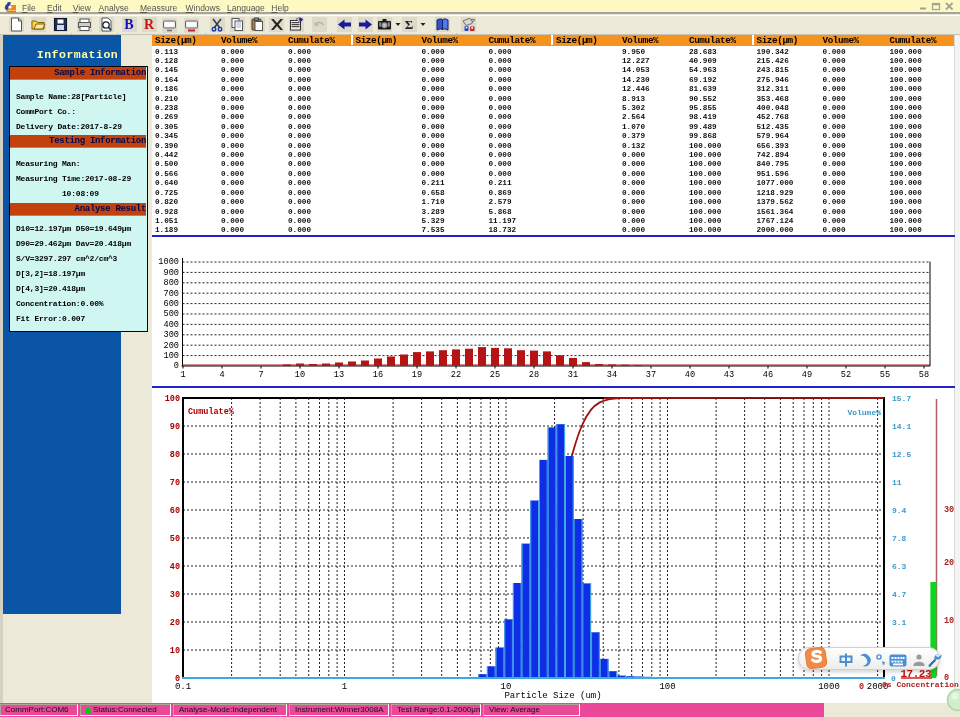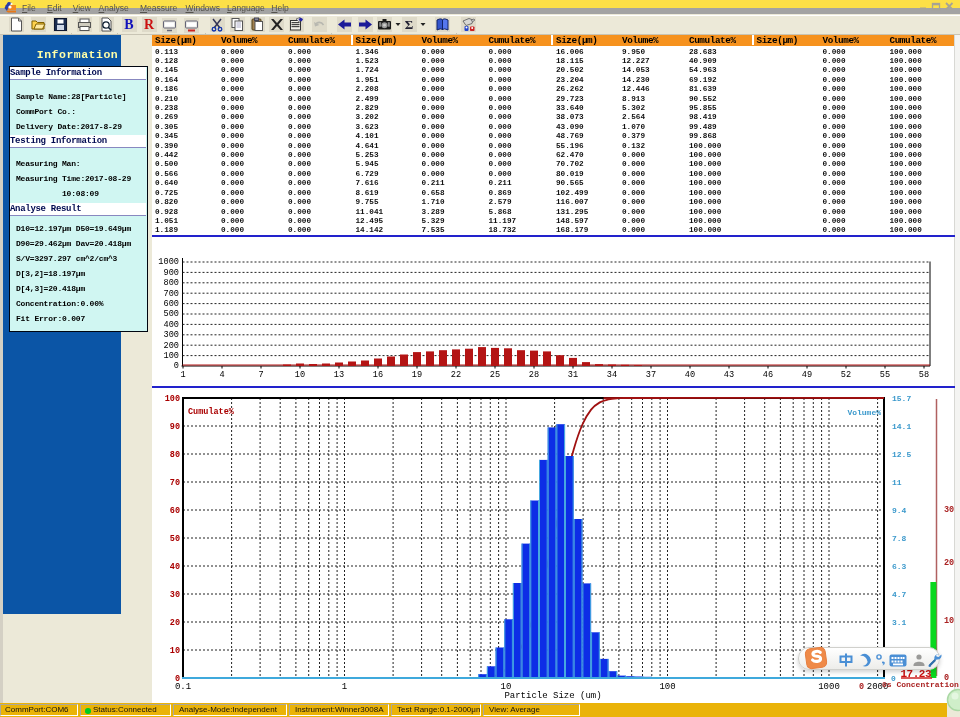--- a/index.html
+++ b/index.html
@@ -1,38 +1,38 @@
 <!DOCTYPE html>
 <html><head><meta charset="utf-8"><style>
 * { margin:0; padding:0; box-sizing:border-box; }
 html,body { width:960px; height:717px; overflow:hidden; background:#ece9d8; font-family:"Liberation Mono",monospace; }
-#menubar { position:absolute; left:0; top:0; width:960px; height:14px; background:#fde047; border-bottom:6px solid #a3a3a3; }
+#menubar { position:absolute; left:0; top:0; width:960px; height:14px; background:#fef9c3; border-bottom:2px solid #a3a3a3; }
 .mi { position:absolute; top:2.5px; font-family:"Liberation Sans",sans-serif; font-size:8.5px; color:#55534e; }
 #winbtnsvg { position:absolute; }
 #toolbar { position:absolute; left:0; top:15px; width:960px; height:20px; background:#ece9d8; border-bottom:1px solid #c8c4b4; border-top:1px solid #fff; }
 #lborder { position:absolute; left:0; top:35px; width:3px; height:668px; background:#d4d0c4; }
 #panel { position:absolute; left:3px; top:35px; width:118px; height:579px; background:#0b55a6; }
 #ptitle { position:absolute; left:0; top:13px; width:149px; text-align:center; color:#ffffa8; font-weight:bold; font-size:11.5px; letter-spacing:0.5px; }
 #ibox { position:absolute; left:6px; top:31px; width:139px; height:266px; background:#d0f6f2; border:1.5px solid #000510; }
-.ph { position:absolute; left:0px; width:136px; height:13px; background:#ffffff; border-bottom:1px solid #8888c0; color:#000a50; font-weight:bold; font-size:9px; text-align:left; line-height:13px; letter-spacing:-0.3px; }
+.ph { position:absolute; left:0px; width:136px; height:13px; background:#c2410c; border-bottom:1px solid #8888c0; color:#000a50; font-weight:bold; font-size:9px; text-align:right; line-height:13px; letter-spacing:-0.3px; }
 .il { position:absolute; font-size:8px; font-weight:bold; color:#000; letter-spacing:-0.2px; white-space:pre; }
 #content { position:absolute; left:152px; top:35px; width:802px; height:668px; background:#fff; }
 #thead { position:absolute; left:152px; top:35px; width:802px; height:10.5px; background:#f6921e; }
 .th { position:absolute; top:0.5px; font-size:9.3px; font-weight:bold; color:#000; line-height:10px; letter-spacing:-0.4px; }
 .tc { position:absolute; top:47.6px; font-size:7.7px; font-weight:bold; color:#111; line-height:9.4px; white-space:pre; }
 .bl { position:absolute; left:152px; width:803px; height:2px; background:#2222cc; }
 .mt { font-size:8.6px; font-family:"Liberation Mono",monospace; fill:#000; }
 .bred { font-size:8.5px; font-family:"Liberation Mono",monospace; fill:#aa0000; font-weight:bold; }
 .bblu { font-size:8px; font-family:"Liberation Mono",monospace; fill:#3b99cc; font-weight:bold; }
 .bblk { font-size:9px; font-family:"Liberation Mono",monospace; fill:#000; }
 .bcon2 { font-size:8px; font-family:"Liberation Mono",monospace; fill:#aa2222; font-weight:bold; }
 .bcon { font-size:8.5px; font-family:"Liberation Mono",monospace; fill:#aa2222; font-weight:bold; }
 .b17 { font-size:11px; letter-spacing:-0.5px; font-family:"Liberation Mono",monospace; fill:#cc1111; font-weight:bold; }
 #ime { position:absolute; left:798px; top:647px; width:142px; height:23px; background:linear-gradient(#ffffff,#ededea); border:1px solid #d0d0cc; border-radius:11px; box-shadow:0 2px 4px rgba(0,0,0,0.18); }
-#statusbar { position:absolute; left:0; top:703px; width:947px; height:14px; background:#eab308; font-family:"Liberation Sans",sans-serif; }
+#statusbar { position:absolute; left:0; top:703px; width:824px; height:14px; background:#ec4899; font-family:"Liberation Sans",sans-serif; }
 .sc { position:absolute; top:1px; height:12px; border:1px solid; border-color:#aca899 #fff #fff #aca899; font-size:8px; color:#111; line-height:10.5px; white-space:nowrap; overflow:hidden; }
 #dot { position:absolute; left:4px; top:3px; width:5.5px; height:5.5px; border-radius:50%; background:#00cc22; }
 #rstrip { position:absolute; left:954px; top:35px; width:6px; height:668px; background:#f4f4f2; border-left:1px solid #d8d8d4; }
 </style></head><body>
 <div id="menubar">
 <svg style="position:absolute;left:3px;top:0.5px" width="14" height="13" viewBox="0 0 14 13">
       <path d="M2 4h11v5.5H4z" fill="#f08820"></path>
       <path d="M3 10h10v1.5H5z" fill="#e87818"></path>
       <path d="M6 1c-2 1-3 3-4.5 6L4 10c1-3 2-5 3.5-6.5L9 2z" fill="#2a3fa8"></path>
       <circle cx="7" cy="6" r="1.6" fill="#fff"></circle>
@@ -233,26 +233,25 @@
 <span class="th" style="left:670.5px">Volume%</span>
 <span class="th" style="left:737.5px">Cumulate%</span>
 <span style="position:absolute;left:198.5px;top:0;width:2px;height:10px;background:#fff"></span>
 <span style="position:absolute;left:399.0px;top:0;width:2px;height:10px;background:#fff"></span>
 <span style="position:absolute;left:599.5px;top:0;width:2px;height:10px;background:#fff"></span>
   </div>
 <div style="position:absolute;left:152px;top:0px;width:802px;height:240px;pointer-events:none">
     <div class="tc" style="left:3.0px">0.113<br>0.128<br>0.145<br>0.164<br>0.186<br>0.210<br>0.238<br>0.269<br>0.305<br>0.345<br>0.390<br>0.442<br>0.500<br>0.566<br>0.640<br>0.725<br>0.820<br>0.928<br>1.051<br>1.189</div>
 <div class="tc" style="left:69.0px">0.000<br>0.000<br>0.000<br>0.000<br>0.000<br>0.000<br>0.000<br>0.000<br>0.000<br>0.000<br>0.000<br>0.000<br>0.000<br>0.000<br>0.000<br>0.000<br>0.000<br>0.000<br>0.000<br>0.000</div>
 <div class="tc" style="left:136.0px">0.000<br>0.000<br>0.000<br>0.000<br>0.000<br>0.000<br>0.000<br>0.000<br>0.000<br>0.000<br>0.000<br>0.000<br>0.000<br>0.000<br>0.000<br>0.000<br>0.000<br>0.000<br>0.000<br>0.000</div>
-<div class="tc" style="left:203.5px">1.346<br>1.523<br>1.724<br>1.951<br>2.208<br>2.499<br>2.829<br>3.202<br>3.623<br>4.101<br>4.641<br>5.253<br>5.945<br>6.729<br>7.616<br>8.619<br>9.755<br>11.041<br>12.495<br>14.142</div>
 <div class="tc" style="left:269.5px">0.000<br>0.000<br>0.000<br>0.000<br>0.000<br>0.000<br>0.000<br>0.000<br>0.000<br>0.000<br>0.000<br>0.000<br>0.000<br>0.000<br>0.211<br>0.658<br>1.710<br>3.289<br>5.329<br>7.535</div>
 <div class="tc" style="left:336.5px">0.000<br>0.000<br>0.000<br>0.000<br>0.000<br>0.000<br>0.000<br>0.000<br>0.000<br>0.000<br>0.000<br>0.000<br>0.000<br>0.000<br>0.211<br>0.869<br>2.579<br>5.868<br>11.197<br>18.732</div>
-<div class="tc" style="left:404.0px">16.006<br>18.115<br>20.502<br>23.204<br>26.262<br>29.723<br>33.640<br>38.073<br>43.090<br>48.769<br>55.196<br>62.470<br>70.702<br>80.019<br>90.565<br>102.499<br>116.007<br>131.295<br>148.597<br>168.179</div>
 <div class="tc" style="left:470.0px">9.950<br>12.227<br>14.053<br>14.230<br>12.446<br>8.913<br>5.302<br>2.564<br>1.070<br>0.379<br>0.132<br>0.000<br>0.000<br>0.000<br>0.000<br>0.000<br>0.000<br>0.000<br>0.000<br>0.000</div>
 <div class="tc" style="left:537.0px">28.683<br>40.909<br>54.963<br>69.192<br>81.639<br>90.552<br>95.855<br>98.419<br>99.489<br>99.868<br>100.000<br>100.000<br>100.000<br>100.000<br>100.000<br>100.000<br>100.000<br>100.000<br>100.000<br>100.000</div>
+<div class="tc" style="left:604.5px">190.342<br>215.426<br>243.815<br>275.946<br>312.311<br>353.468<br>400.048<br>452.768<br>512.435<br>579.964<br>656.393<br>742.894<br>840.795<br>951.596<br>1077.000<br>1218.929<br>1379.562<br>1561.364<br>1767.124<br>2000.000</div>
 <div class="tc" style="left:670.5px">0.000<br>0.000<br>0.000<br>0.000<br>0.000<br>0.000<br>0.000<br>0.000<br>0.000<br>0.000<br>0.000<br>0.000<br>0.000<br>0.000<br>0.000<br>0.000<br>0.000<br>0.000<br>0.000<br>0.000</div>
 <div class="tc" style="left:737.5px">100.000<br>100.000<br>100.000<br>100.000<br>100.000<br>100.000<br>100.000<br>100.000<br>100.000<br>100.000<br>100.000<br>100.000<br>100.000<br>100.000<br>100.000<br>100.000<br>100.000<br>100.000<br>100.000<br>100.000</div>
   </div>
 <div class="bl" style="top:235px"></div>
 <div class="bl" style="top:386px"></div>
 <svg style="position:absolute;left:152px;top:238px" width="802" height="148">
     <line x1="30.5" y1="20.0" x2="30.5" y2="128.0" stroke="#000" stroke-width="1"></line>
 <line x1="778.0" y1="23.5" x2="778.0" y2="128.0" stroke="#000" stroke-width="1"></line>
 <line x1="30.5" y1="24.0" x2="778.0" y2="24.0" stroke="#222" stroke-width="1" stroke-dasharray="2 2"></line>
 <line x1="30.5" y1="34.4" x2="778.0" y2="34.4" stroke="#222" stroke-width="1" stroke-dasharray="2 2"></line>

